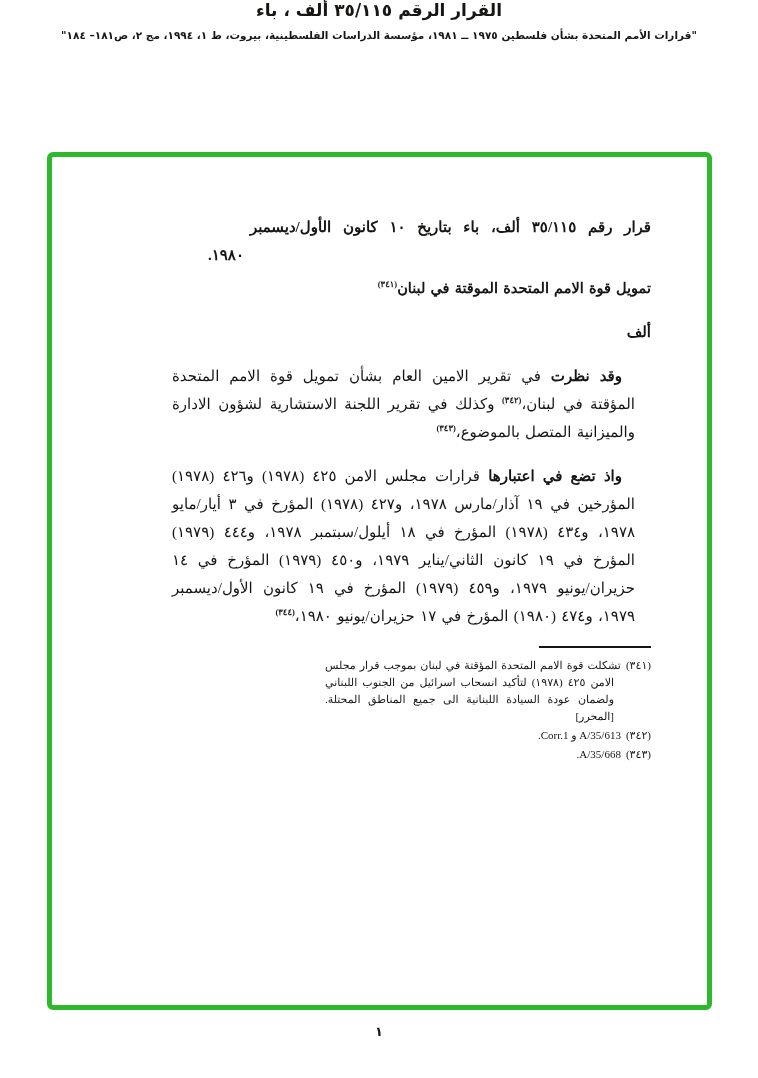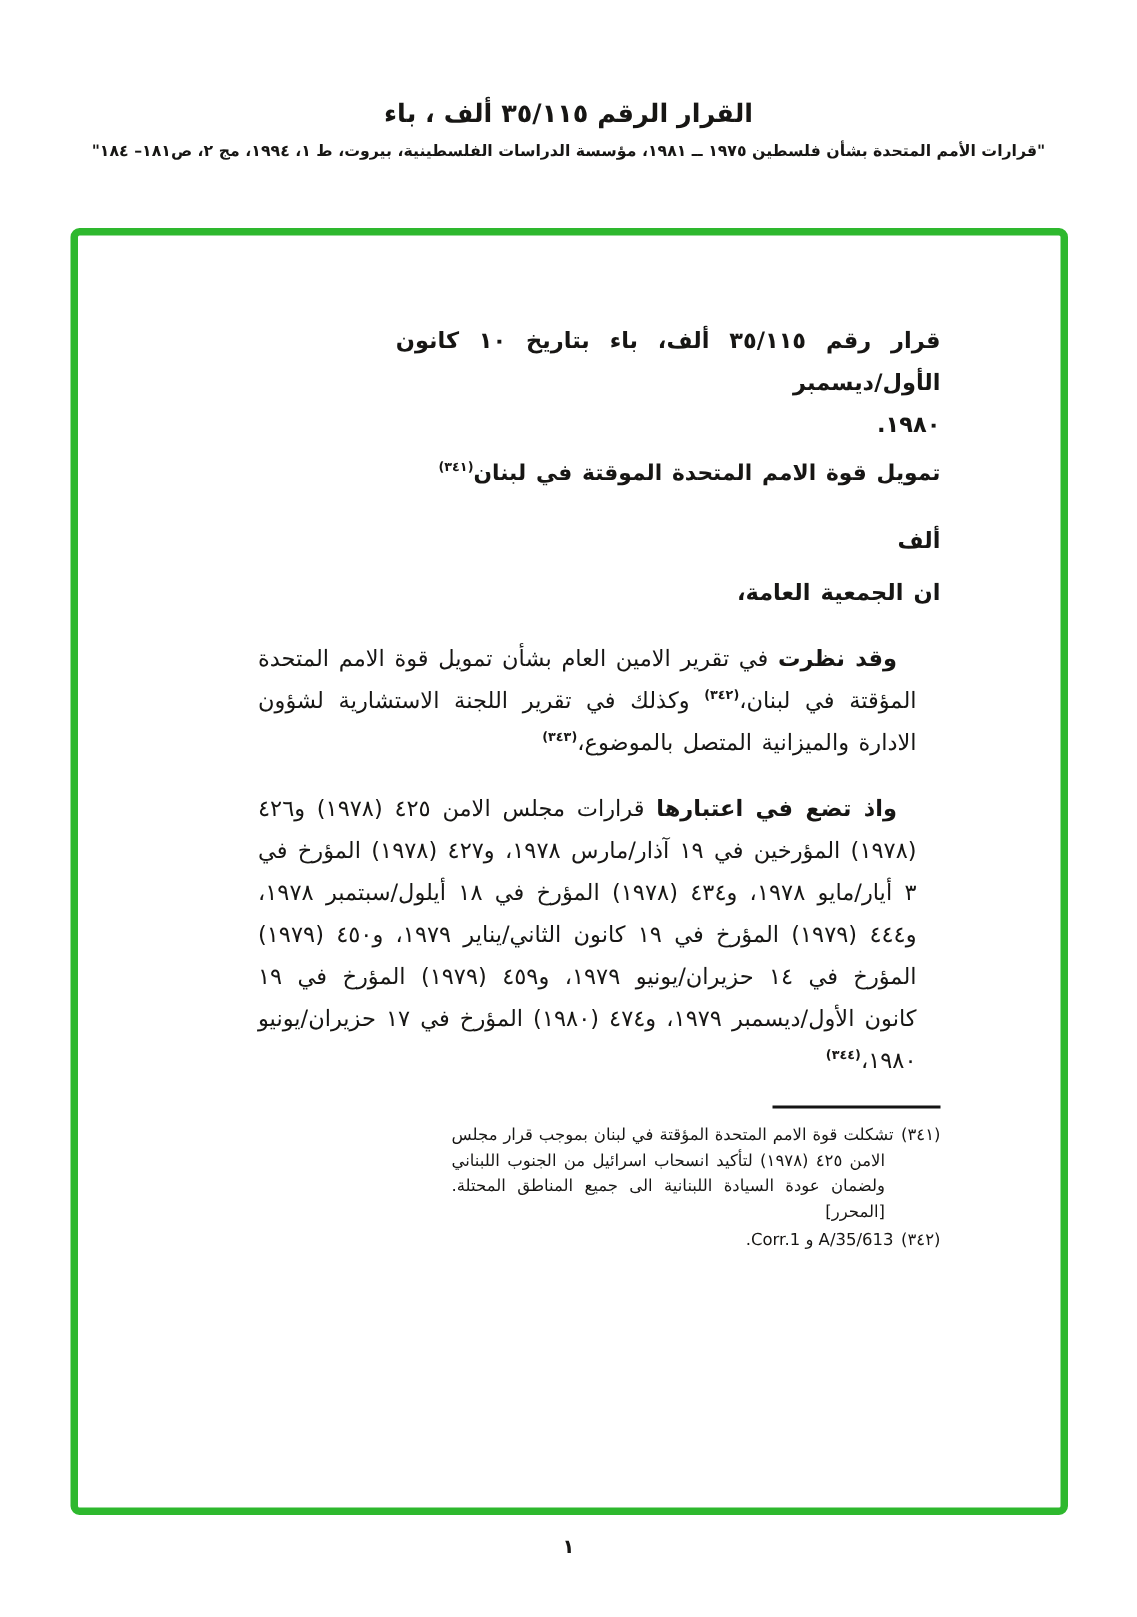--- a/index.html
+++ b/index.html
@@ -5,46 +5,47 @@
   * { box-sizing: border-box; }
   html, body { margin: 0; padding: 0; }
   body {
     width: 758px; height: 1078px;
     background: #ffffff;
     color: #171614;
     font-family: "DejaVu Sans", sans-serif;
     position: relative;
     overflow: hidden;
   }
-  .doc-header { padding-top: 66px; text-align: center; }
+  .doc-header { text-align: center; }
   .doc-title {
     font-size: 17px; font-weight: 700; margin: 0;
   }
   .doc-source {
     font-size: 10.5px; font-weight: 700; margin-top: 9px;
   }
   .green-frame {
     position: absolute; left: 47px; top: 152px;
     width: 665px; height: 858px;
     border: 5px solid #2eb82e;
     border-radius: 6px;
     background: #ffffff;
   }
   .content {
     direction: rtl; text-align: right;
-    padding: 56px 80px 0 104px;
+    padding: 56px 56px 0 104px;
     font-size: 15px; line-height: 28px;
     word-spacing: 1.5px;
+    font-family: Liberation Serif, serif;
   }
   .res-heading {
     font-weight: 700; font-size: 15px;
     margin-left: 52px;
   }
   .res-heading .line1 { word-spacing: 8px; letter-spacing: 0.3px; }
-  .res-heading .line2 { text-align: right; word-spacing: normal; }
+  .res-heading .line2 { text-align: left; word-spacing: normal; }
   .res-subject { font-weight: 700; font-size: 14.5px; margin-top: 5px; }
   sup.fnref { font-size: 8.5px; font-weight: 700; vertical-align: super; line-height: 0; }
   .section-label { font-weight: 700; margin-top: 16px; }
   .opening { font-weight: 700; margin: 7px 0 0; }
   .para { margin: 16px; text-align: justify; text-indent: 13px; }
   .para .lead { font-weight: 700; }
   .footnotes {
     width: 326px;
     margin-top: 16px;
     font-size: 11px; line-height: 17px;
@@ -75,33 +76,33 @@
 
     <div class="res-heading">
       <div class="line1">قرار رقم ٣٥/١١٥ ألف، باء بتاريخ ١٠ كانون الأول/ديسمبر</div>
       <div class="line2">١٩٨٠.</div>
     </div>
 
     <div class="res-subject"><span>تمويل قوة الامم المتحدة الموقتة في لبنان</span><sup class="fnref">(٣٤١)</sup></div>
 
     <div class="section-label">ألف</div>
 
-    <p class="opening">ان الجمعية العامة،</p>
 
     <p class="para"><span class="lead">وقد نظرت</span><span> في تقرير الامين العام بشأن تمويل قوة الامم المتحدة المؤقتة في لبنان،</span><sup class="fnref">(٣٤٢)</sup><span> وكذلك في تقرير اللجنة الاستشارية لشؤون الادارة والميزانية المتصل بالموضوع،</span><sup class="fnref">(٣٤٣)</sup></p>
 
     <p class="para"><span class="lead">واذ تضع في اعتبارها</span><span> قرارات مجلس الامن ٤٢٥ (١٩٧٨) و٤٢٦ (١٩٧٨) المؤرخين في ١٩ آذار/مارس ١٩٧٨، و٤٢٧ (١٩٧٨) المؤرخ في ٣ أيار/مايو ١٩٧٨، و٤٣٤ (١٩٧٨) المؤرخ في ١٨ أيلول/سبتمبر ١٩٧٨، و٤٤٤ (١٩٧٩) المؤرخ في ١٩ كانون الثاني/يناير ١٩٧٩، و٤٥٠ (١٩٧٩) المؤرخ في ١٤ حزيران/يونيو ١٩٧٩، و٤٥٩ (١٩٧٩) المؤرخ في ١٩ كانون الأول/ديسمبر ١٩٧٩، و٤٧٤ (١٩٨٠) المؤرخ في ١٧ حزيران/يونيو ١٩٨٠،</span><sup class="fnref">(٣٤٤)</sup></p>
 
 
     <div class="footnotes">
       <div class="fn-rule"></div>
 
       <div class="footnote"><span class="fn-label">(٣٤١)</span><span class="fn-text">تشكلت قوة الامم المتحدة المؤقتة في لبنان بموجب قرار مجلس الامن ٤٢٥ (١٩٧٨) لتأكيد انسحاب اسرائيل من الجنوب اللبناني ولضمان عودة السيادة اللبنانية الى جميع المناطق المحتلة. [المحرر]</span></div>
 
       <div class="footnote"><span class="fn-label">(٣٤٢)</span><span class="fn-text">A/35/613 و Corr.1.</span></div>
 
+      <div class="footnote"><span class="fn-label">(٣٤٣)</span><span class="fn-text">A/35/668.</span></div>
 
     </div>
 
   </div>
 </div>
 
 <div class="page-number">١</div>
 
 </body></html>

